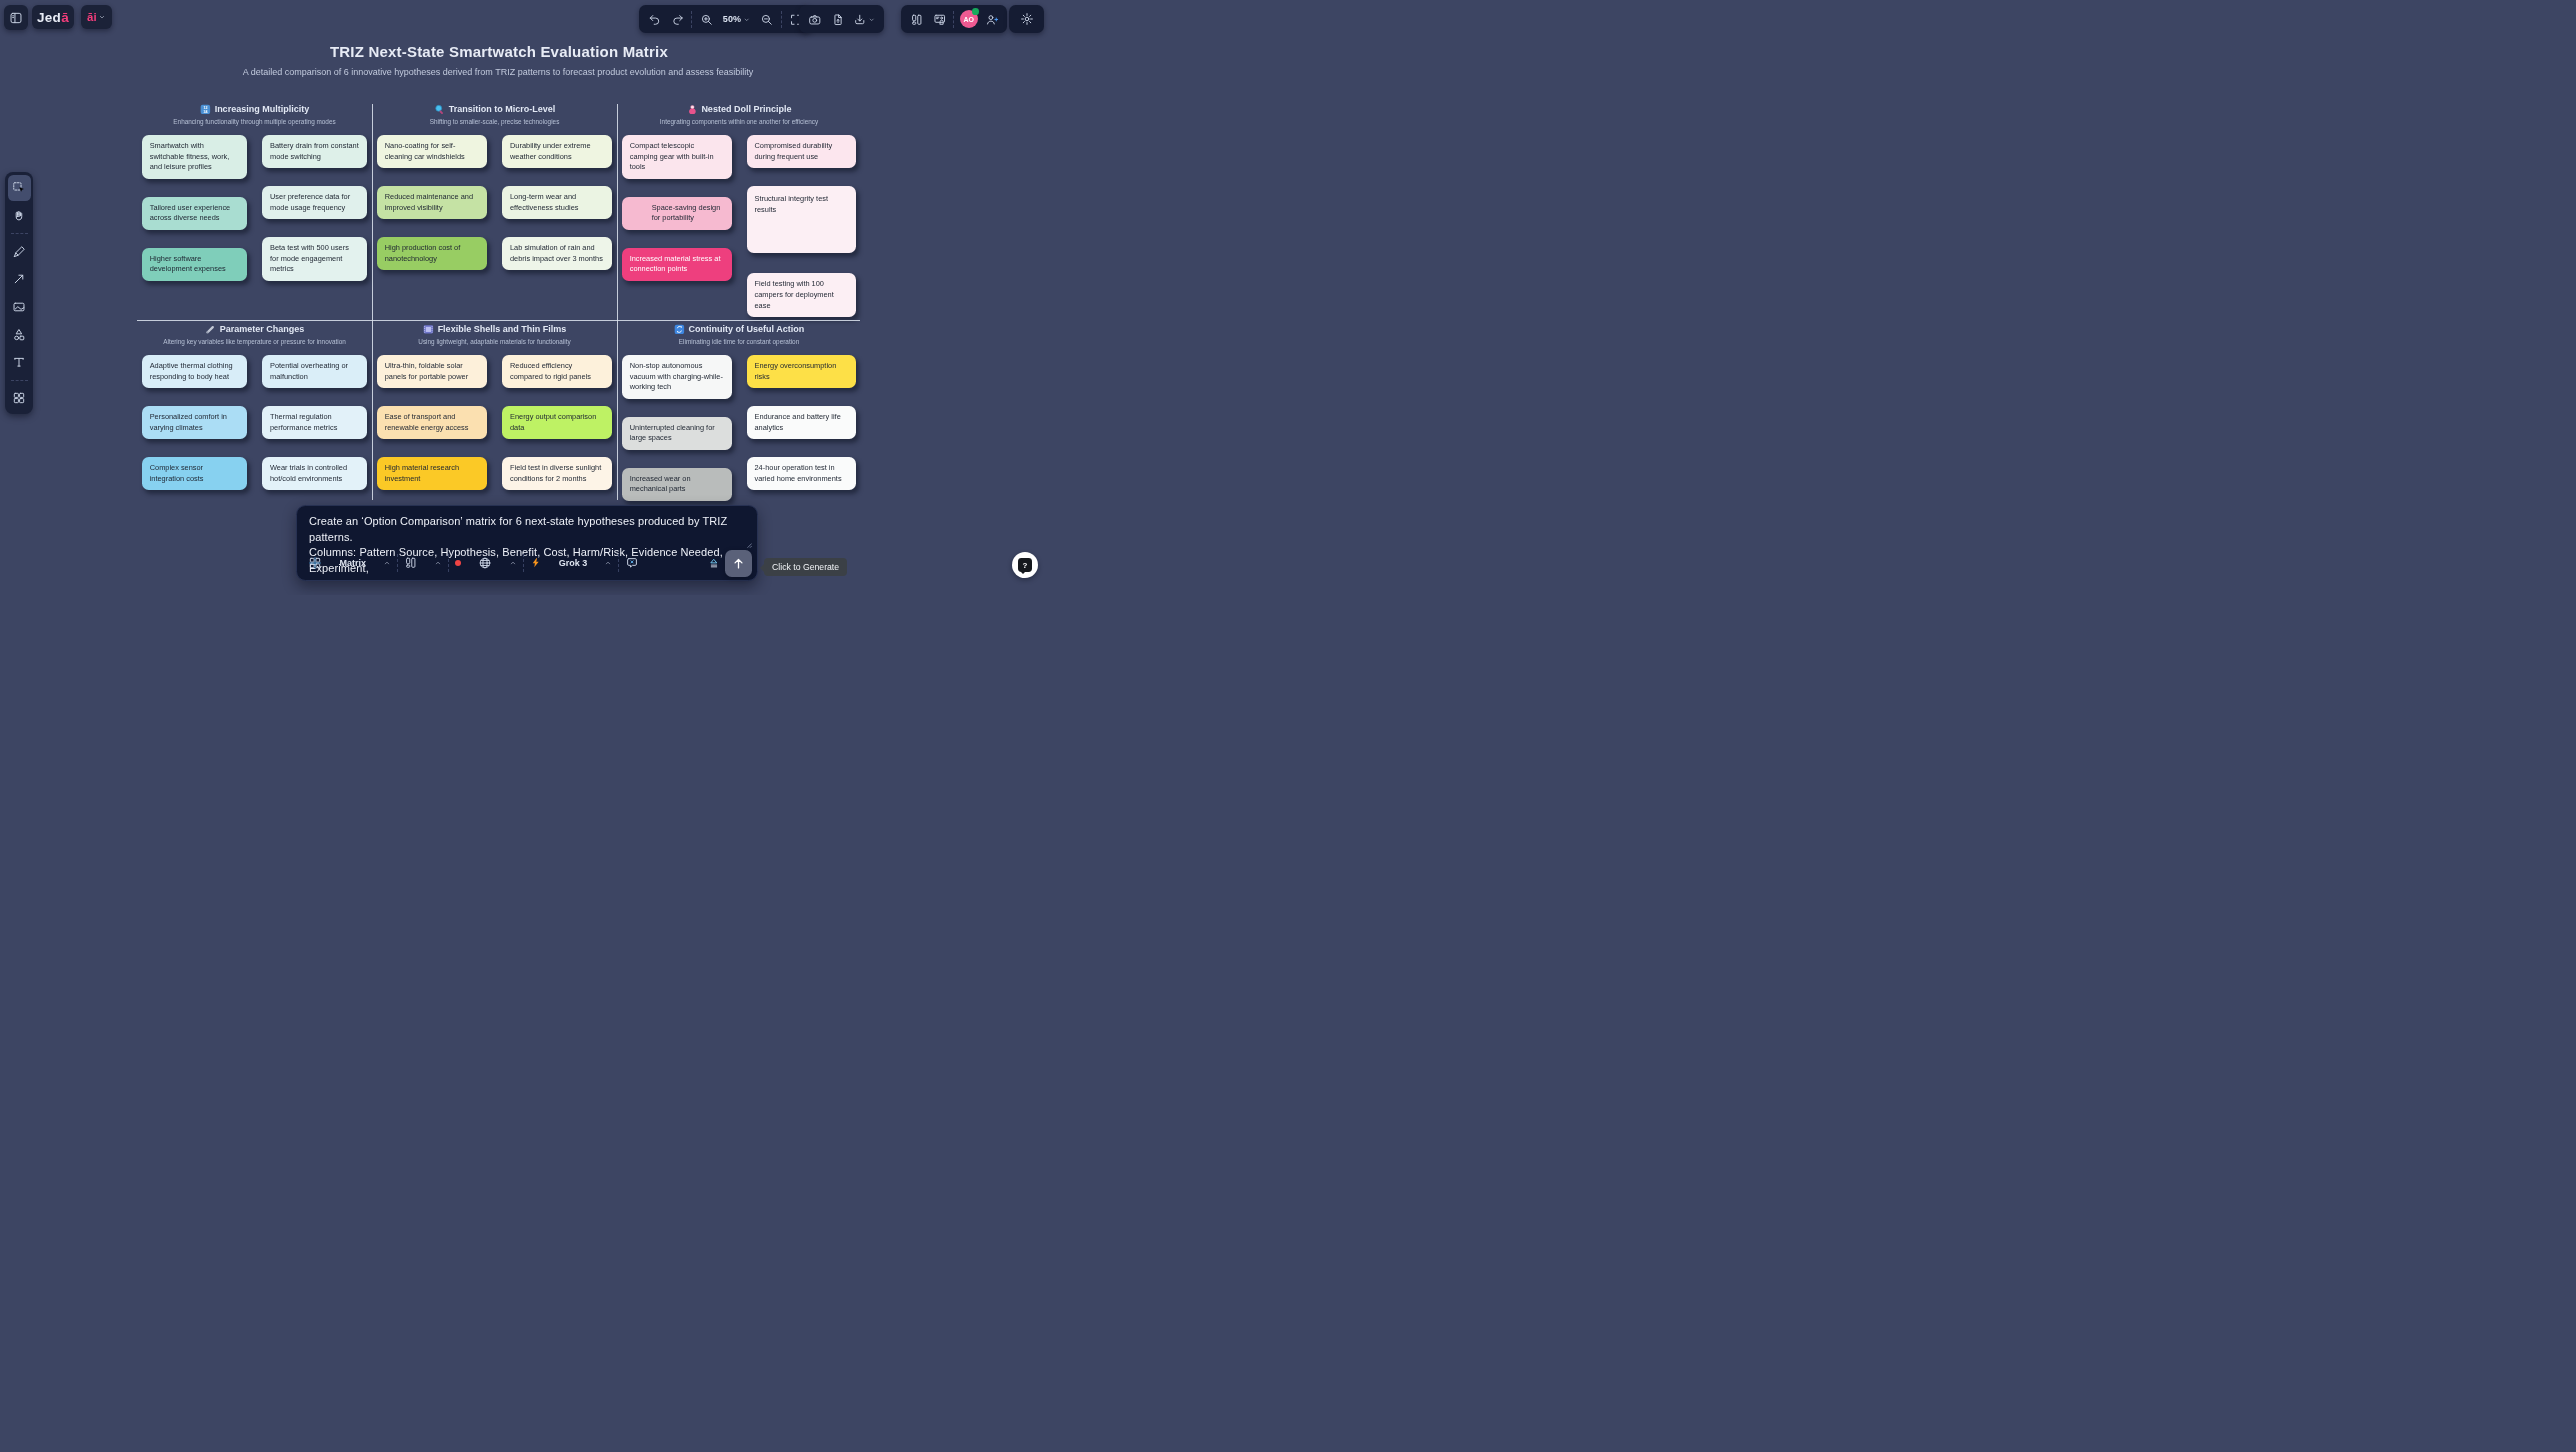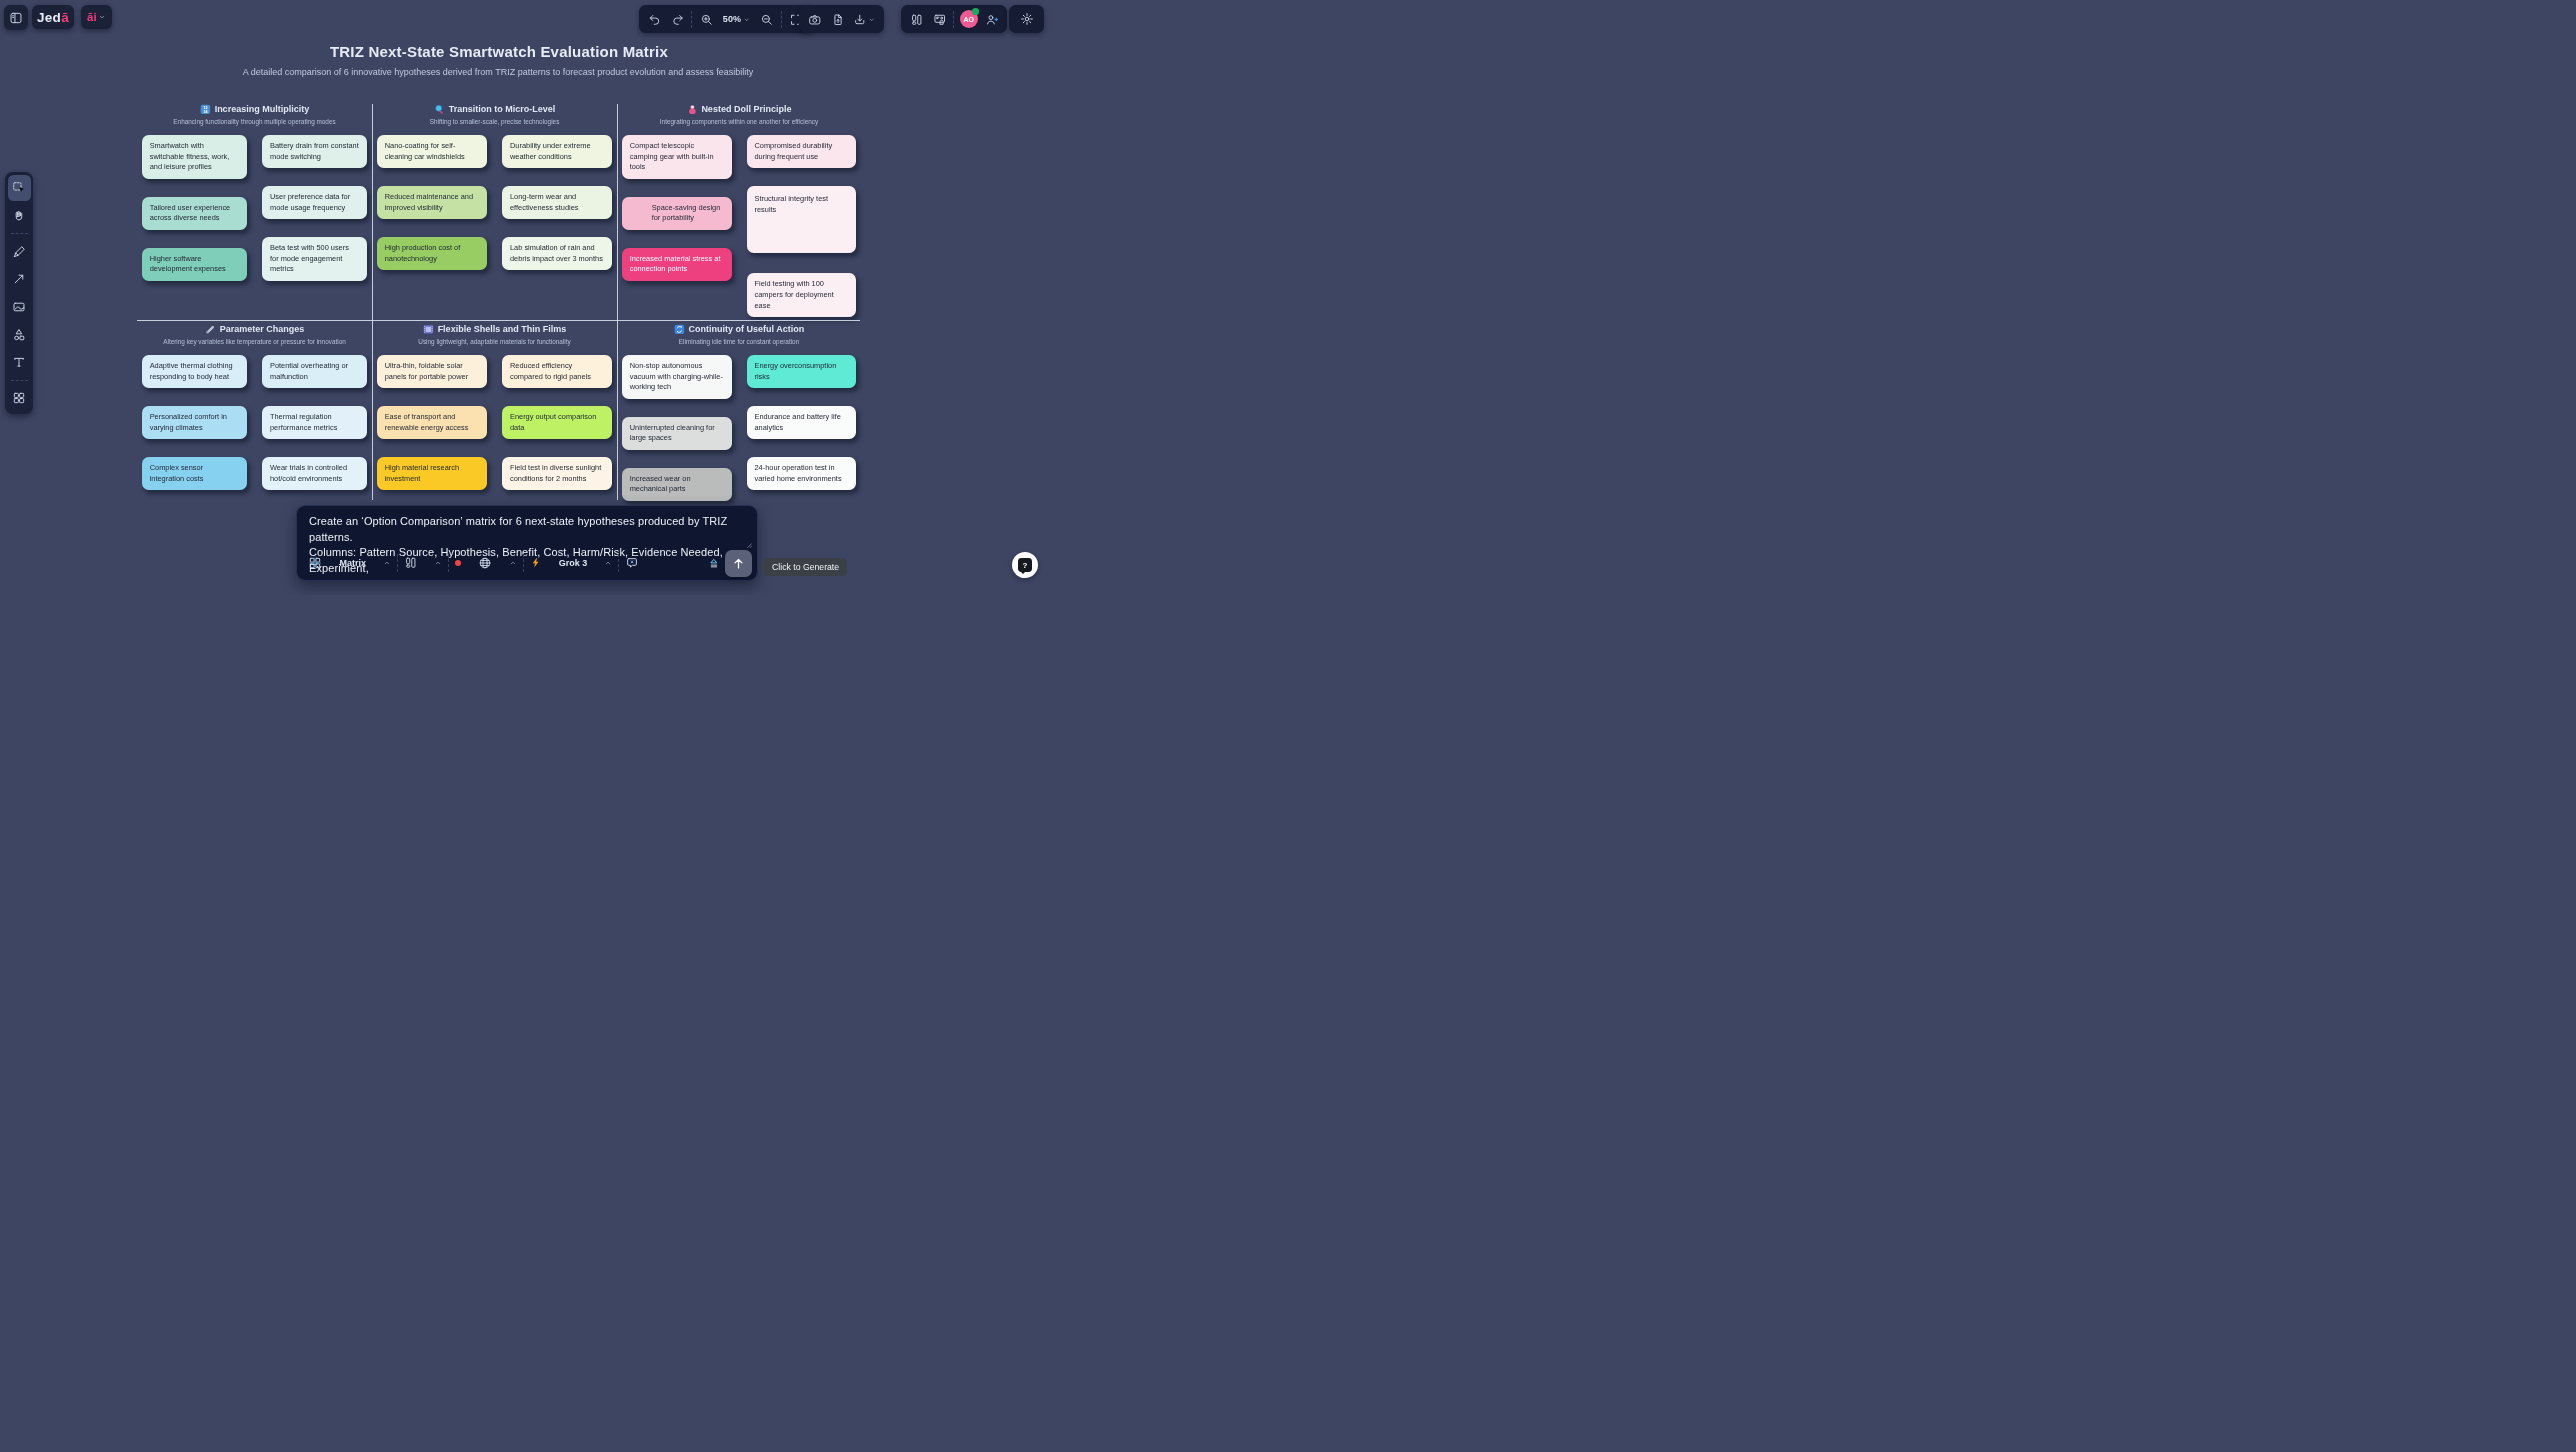--- a/index.html
+++ b/index.html
@@ -346,21 +346,21 @@
         <span>Continuity of Useful Action</span>
       </div>
       <div class="mx-sub">Eliminating idle time for constant operation</div>
       <div class="mx-cols">
         <div class="mx-col">
           <div class="note" style="background: rgb(246, 247, 247);">Non-stop autonomous vacuum with charging-while-working tech</div>
           <div class="note" style="background: rgb(220, 222, 221);">Uninterrupted cleaning for large spaces</div>
           <div class="note" style="background: rgb(185, 188, 187);">Increased wear on mechanical parts</div>
         </div>
         <div class="mx-col">
-          <div class="note" style="background: #5eead4;">Energy overconsumption risks</div>
+          <div class="note" style="background: #fde047;">Energy overconsumption risks</div>
           <div class="note" style="background: rgb(250, 251, 251);">Endurance and battery life analytics</div>
           <div class="note" style="background: rgb(250, 251, 251);">24-hour operation test in varied home environments</div>
         </div>
       </div>
     </div>
   </div>
 
 <div class="left-toolbar" id="leftToolbar">
     <div class="lt-btn active">
       <svg class="icon" width="14" height="14" viewBox="0 0 24 24">

